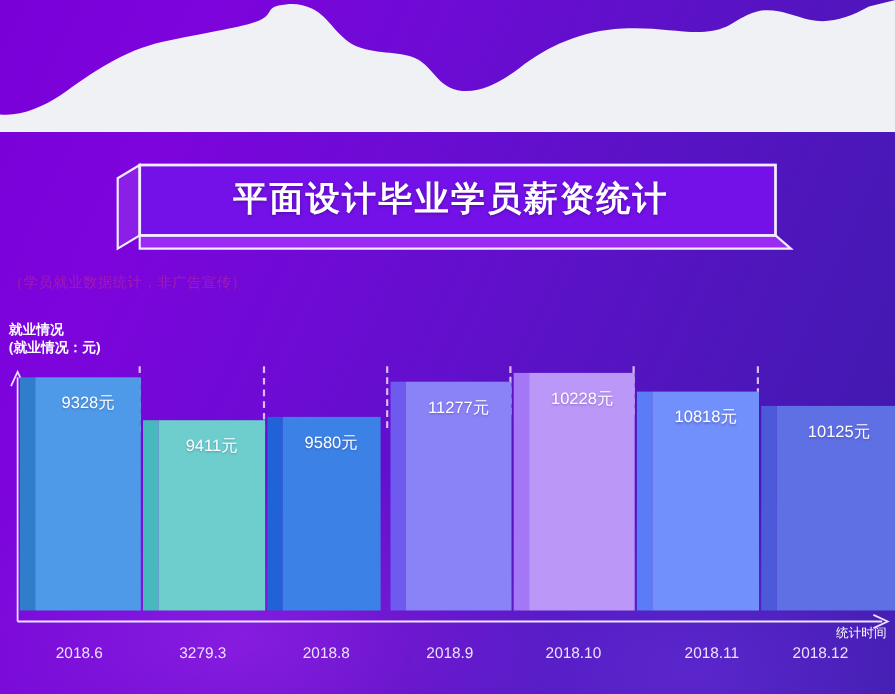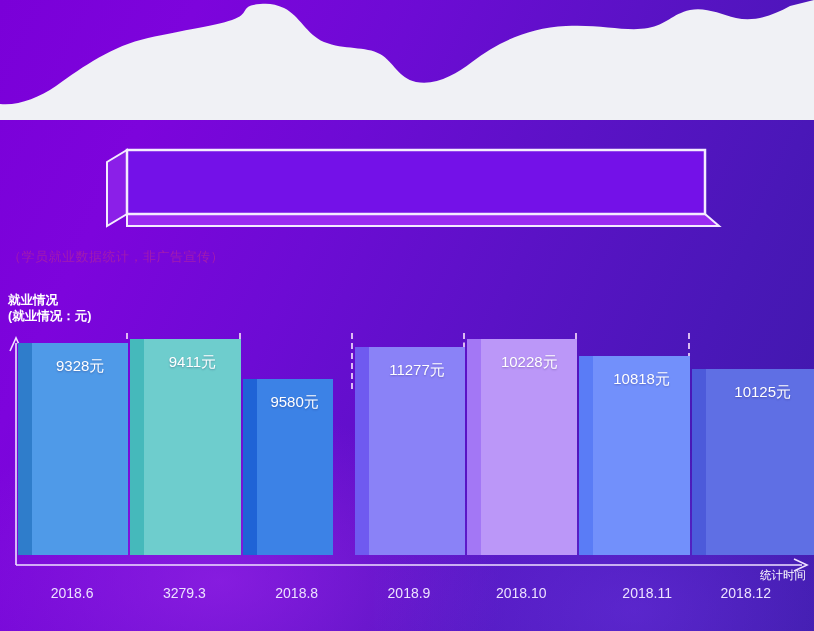--- a/index.html
+++ b/index.html
@@ -112,20 +112,21 @@
 
   <div class="banner-wrap">
     <svg class="banner-svg" width="620" height="84" viewBox="0 0 620 84">
 
       <polygon points="2,14 22,2 22,66 2,78" fill="#8b1fe8" stroke="#f4ecff" stroke-width="2"></polygon>
 
       <polygon points="22,66 600,66 614,78 22,78" fill="#9b2bf2" stroke="#f4ecff" stroke-width="2"></polygon>
 
       <rect x="22" y="2" width="578" height="64" fill="#7411e8" stroke="#f4ecff" stroke-width="2.5"></rect>
     </svg>
+    <div class="banner-title">平面设计毕业学员薪资统计</div>
   </div>
 
   <div class="subtitle">（学员就业数据统计，非广告宣传）</div>
 
   <div class="ylabel">
     <div>就业情况</div>
     <div class="l2">(就业情况：元)</div>
   </div>
   <div class="xlabel">统计时间</div>
 
@@ -146,26 +147,26 @@
         <div class="gridline" style="left: 463.143px; height: 44px;"></div>
         <div class="gridline" style="left: 575.429px; height: 44px;"></div>
         <div class="gridline" style="left: 687.714px; height: 46px;"></div>
       </div>
     <div class="bars">
         <div class="bar" style="left: 18px; width: 110.286px; height: 212px; bottom: 10px;">
           <div class="side" style="background: rgb(47, 125, 203);"></div>
           <div class="face" style="background: rgb(79, 154, 232);"></div>
           <div class="val">9328元</div>
         </div>
-        <div class="bar" style="left: 130.286px; width: 110.286px; height: 216px; bottom: 10px;">
+        <div class="bar" style="left: 130.286px; width: 110.286px; height: 173px; bottom: 10px;">
           <div class="side" style="background: rgb(69, 185, 187);"></div>
           <div class="face" style="background: rgb(110, 205, 205);"></div>
           <div class="val">9411元</div>
         </div>
-        <div class="bar" style="left: 242.571px; width: 90px; height: 176px; bottom: 10px;">
+        <div class="bar" style="left: 242.571px; width: 103px; height: 176px; bottom: 10px;">
           <div class="side" style="background: rgb(31, 99, 214);"></div>
           <div class="face" style="background: rgb(60, 130, 230);"></div>
           <div class="val">9580元</div>
         </div>
         <div class="bar" style="left: 354.857px; width: 110.286px; height: 208px; bottom: 10px;">
           <div class="side" style="background: rgb(111, 90, 240);"></div>
           <div class="face" style="background: rgb(138, 130, 247);"></div>
           <div class="val">11277元</div>
         </div>
         <div class="bar" style="left: 467.143px; width: 110.286px; height: 216px; bottom: 10px;">

